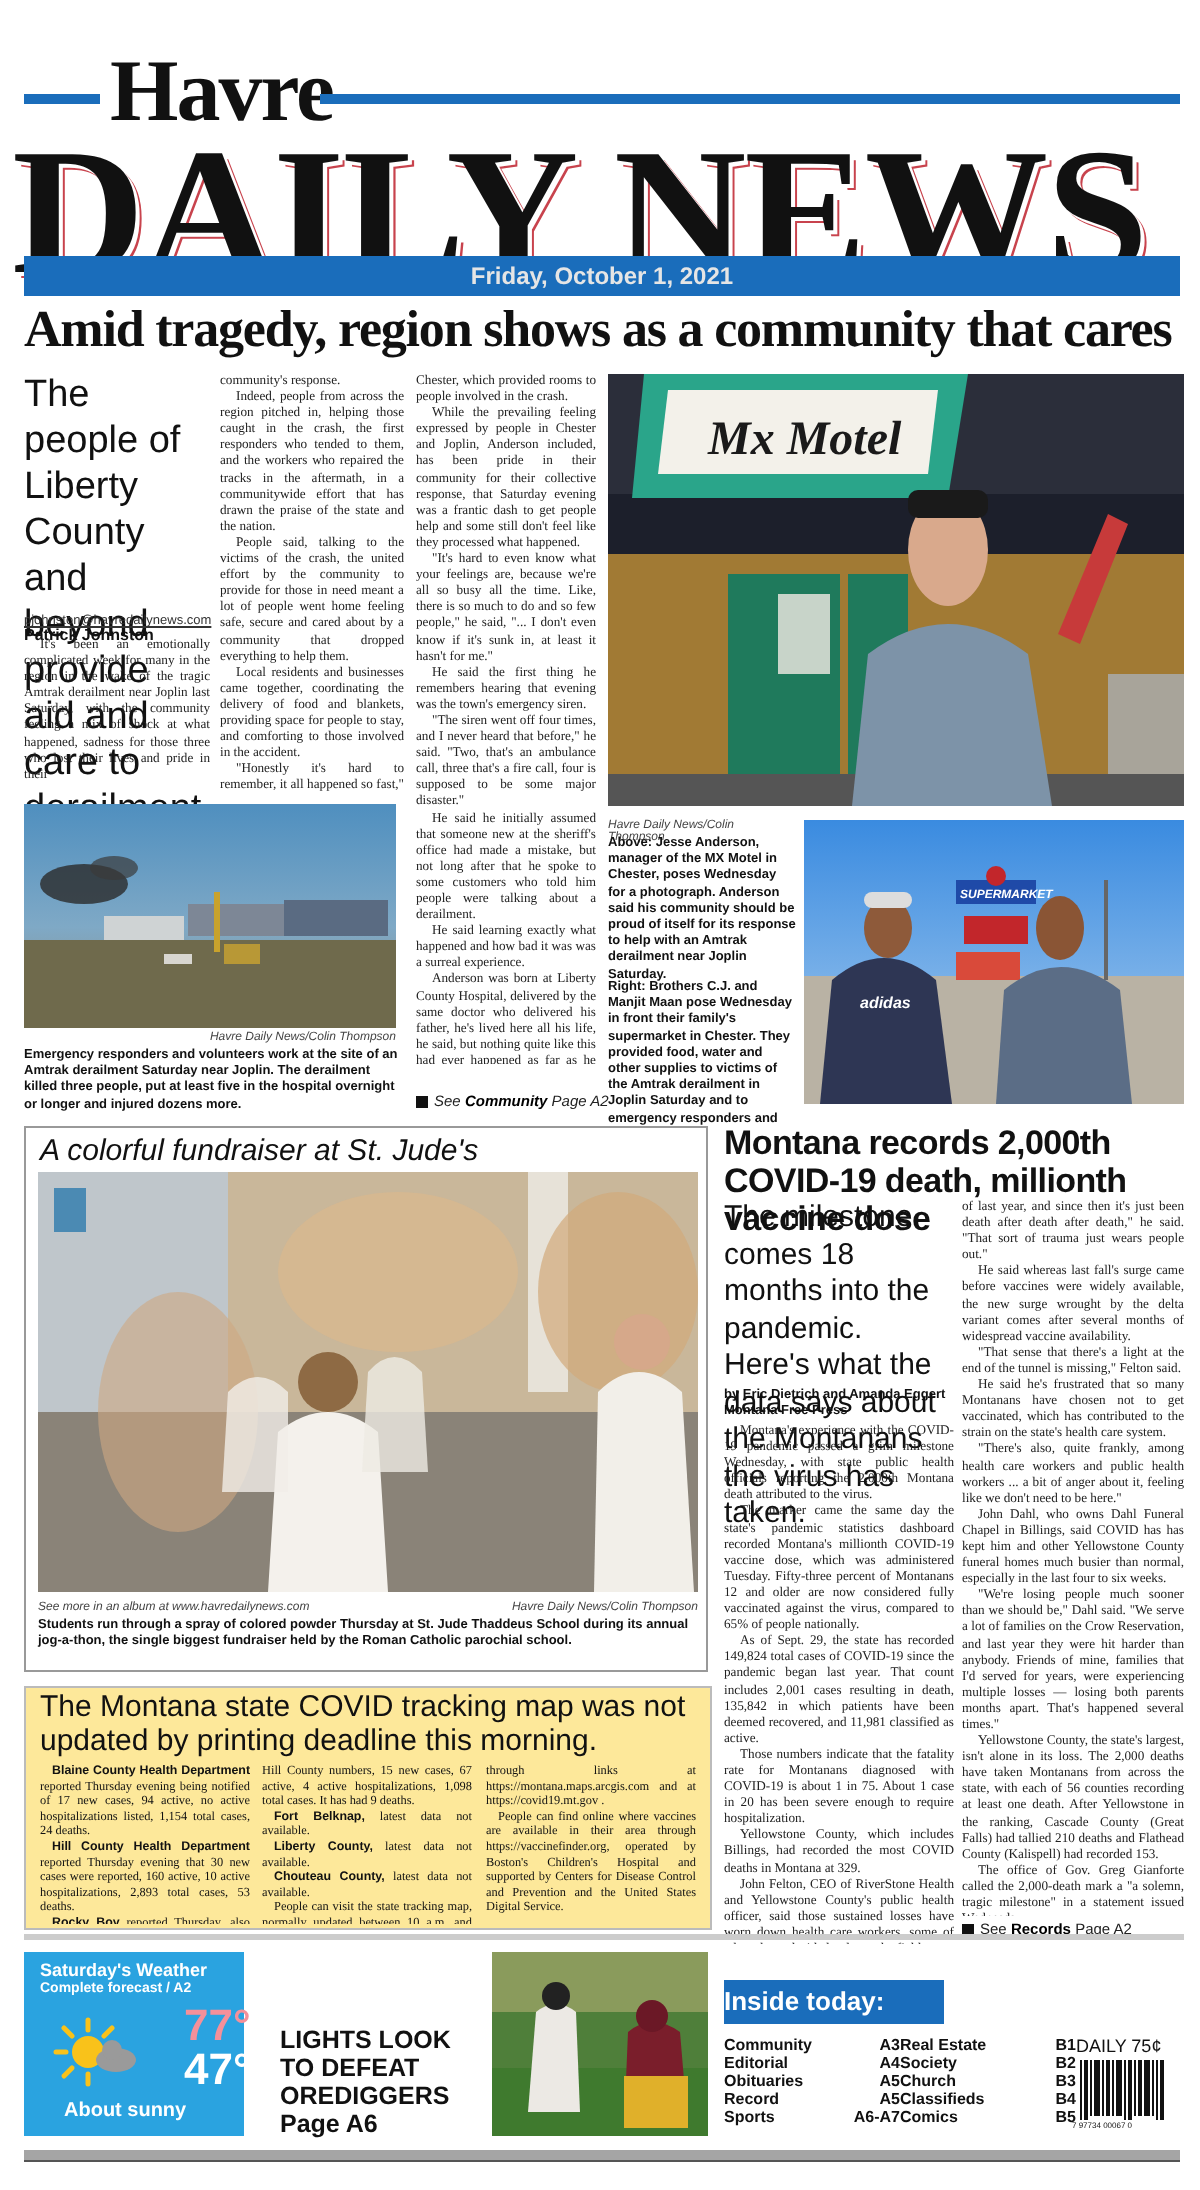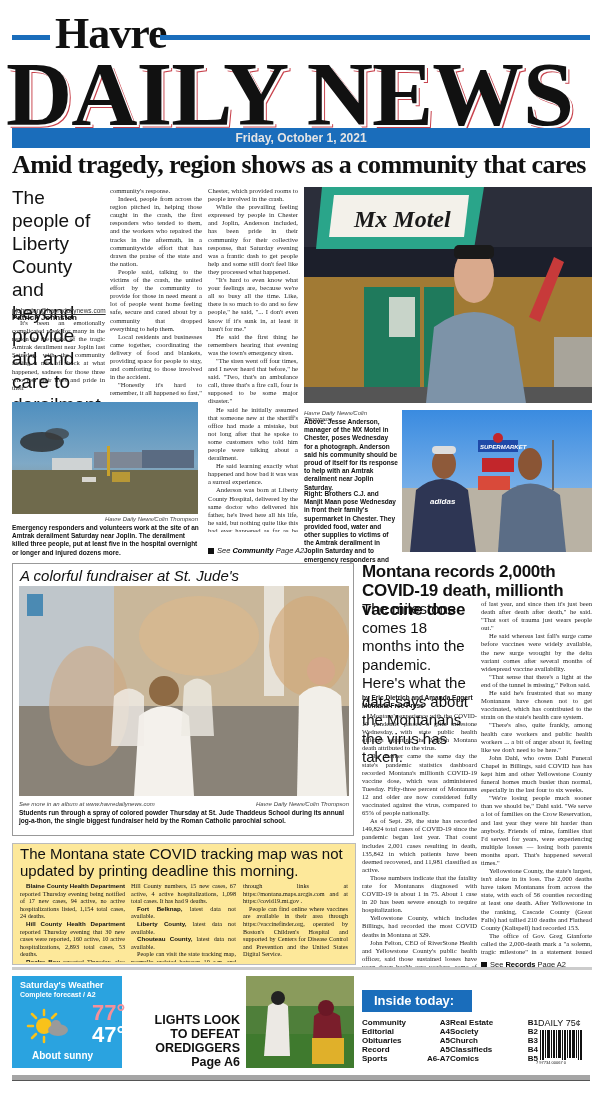--- a/index.html
+++ b/index.html
@@ -1,20 +1,20 @@
 <!DOCTYPE html>
 <html><head>
 <meta charset="utf-8">
 <style>
   * { box-sizing: border-box; margin: 0; padding: 0; }
   html, body { width: 600px; height: 1095px; background: #fff; overflow: hidden; }
   body { font-family: "Liberation Serif", serif; color: #111; position: relative; }
 
   
-  .mast { position: absolute; left: 0; top: 4px; width: 480px; height: 146px; padding-left: 33px; }
+  .mast { position: absolute; left: 0; top: 16px; width: 480px; height: 146px; padding-left: 33px; }
   .mast .rule-l { position: absolute; left: 12px; top: 31px; width: 38px; height: 5px; background: #1a6dbb; }
   .mast .rule-r { position: absolute; left: 160px; top: 31px; width: 430px; height: 5px; background: #1a6dbb; }
   .mast .havre { position: absolute; left: 55px; top: 8px; font: bold 44px "Liberation Serif", serif; letter-spacing: -1px; line-height: 44px; color: #111; }
   .mast .daily { position: absolute; left: 6px; top: 48px; width: 590px; font: bold 90px "Liberation Serif", serif; line-height: 86px; letter-spacing: -1px; color: #111; white-space: nowrap;
     text-shadow: 2px 2px 0 #fff, 3px 3px 0 #c8434d; transform: scaleX(1.02); transform-origin: left; }
   .datebar { position: absolute; left: 12px; top: 128px; width: 578px; height: 20px; background: #1a6dbb; color: #e5e5e5; text-align: center;
     font: bold 12px "Liberation Sans", sans-serif; line-height: 20px; }
 
   .lead-hed { position: absolute; left: 12px; top: 150px; width: 580px; font: bold 26px "Liberation Serif", serif; line-height: 30px; letter-spacing: -0.6px; white-space: nowrap; }
 
@@ -53,22 +53,22 @@
 
   
   .weather { position: absolute; left: 12px; top: 976px; width: 110px; height: 92px; background: #2aa3e0; color: #fff; }
   .weather .t1 { position: absolute; left: 8px; top: 4px; font: bold 9px "Liberation Sans", sans-serif; }
   .weather .t2 { position: absolute; left: 8px; top: 15px; font: bold 7px "Liberation Sans", sans-serif; }
   .weather .hi { position: absolute; left: 80px; top: 24px; font: bold 22px "Liberation Sans", sans-serif; color: #f4909a; }
   .weather .lo { position: absolute; left: 80px; top: 46px; font: bold 22px "Liberation Sans", sans-serif; color: #fff; }
   .weather .cond { position: absolute; left: 20px; top: 74px; font: bold 10px "Liberation Sans", sans-serif; }
   .weather .sun { position: absolute; left: 14px; top: 32px; width: 50px; height: 36px; }
 
-  .promo { position: absolute; left: 140px; top: 1013px; width: 100px; text-align: right; font: bold 12.5px "Liberation Sans", sans-serif; line-height: 14px; }
-  .inside-bar { position: absolute; left: 362px; top: 990px; width: 110px; height: 22px; background: #1a6dbb; color: #fff; font: bold 13px "Liberation Sans", sans-serif; line-height: 22px; padding-left: 12px; }
+  .promo { position: absolute; left: 140px; top: 1013px; width: 100px; font: bold 12.5px "Liberation Sans", sans-serif; line-height: 14px; }
+  .inside-bar { position: absolute; left: 362px; top: 990px; width: 110px; height: 22px; background: #1a6dbb; color: #fff; font: bold 13px "Liberation Sans", sans-serif; line-height: 22px; }
   .inside-tbl { position: absolute; top: 1018px; font: bold 8px "Liberation Sans", sans-serif; line-height: 9px; }
   .inside-tbl .row { display: flex; }
   .inside-tbl .n { width: 60px; }
   .inside-tbl .p { width: 28px; text-align: right; }
   .price { position: absolute; left: 538px; top: 1018px; font: 9px "Liberation Sans", sans-serif; }
   .barcode { position: absolute; left: 540px; top: 1030px; width: 42px; height: 30px; }
   .bc-num { position: absolute; left: 536px; top: 1060px; font: 4px "Liberation Sans", sans-serif; }
 </style>
 </head>
 <body>

